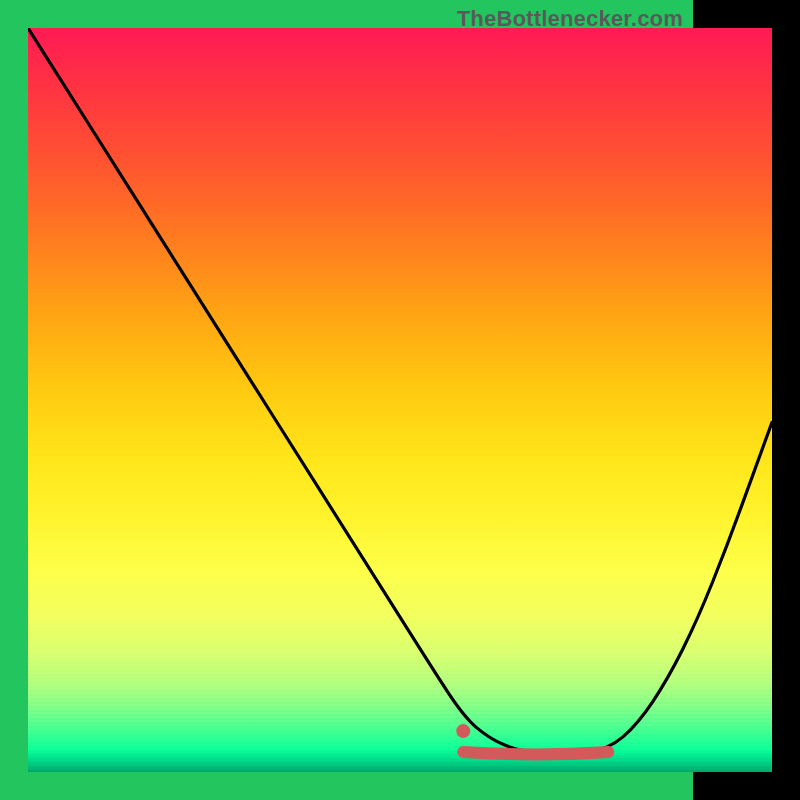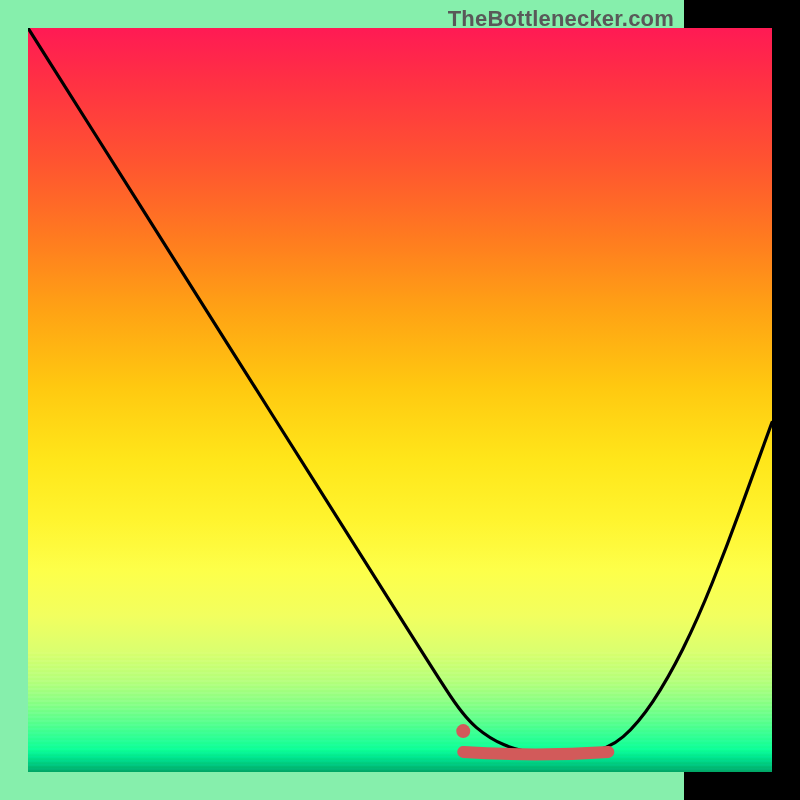--- a/index.html
+++ b/index.html
@@ -8,21 +8,22 @@
     width: 800px;
     height: 800px;
     background: #000;
     overflow: hidden;
     font-family: Arial, Helvetica, sans-serif;
   }
   .frame {
     position: relative;
     width: 684px;
     height: 800px;
-    background: #86efac;
+    background: #22c55e;
+    padding-left: 9px;
   }
   .watermark {
     position: absolute;
     top: 6px;
     right: 10px;
     color: #595959;
     font-size: 22px;
     font-weight: 600;
     letter-spacing: 0.2px;
     z-index: 40;

